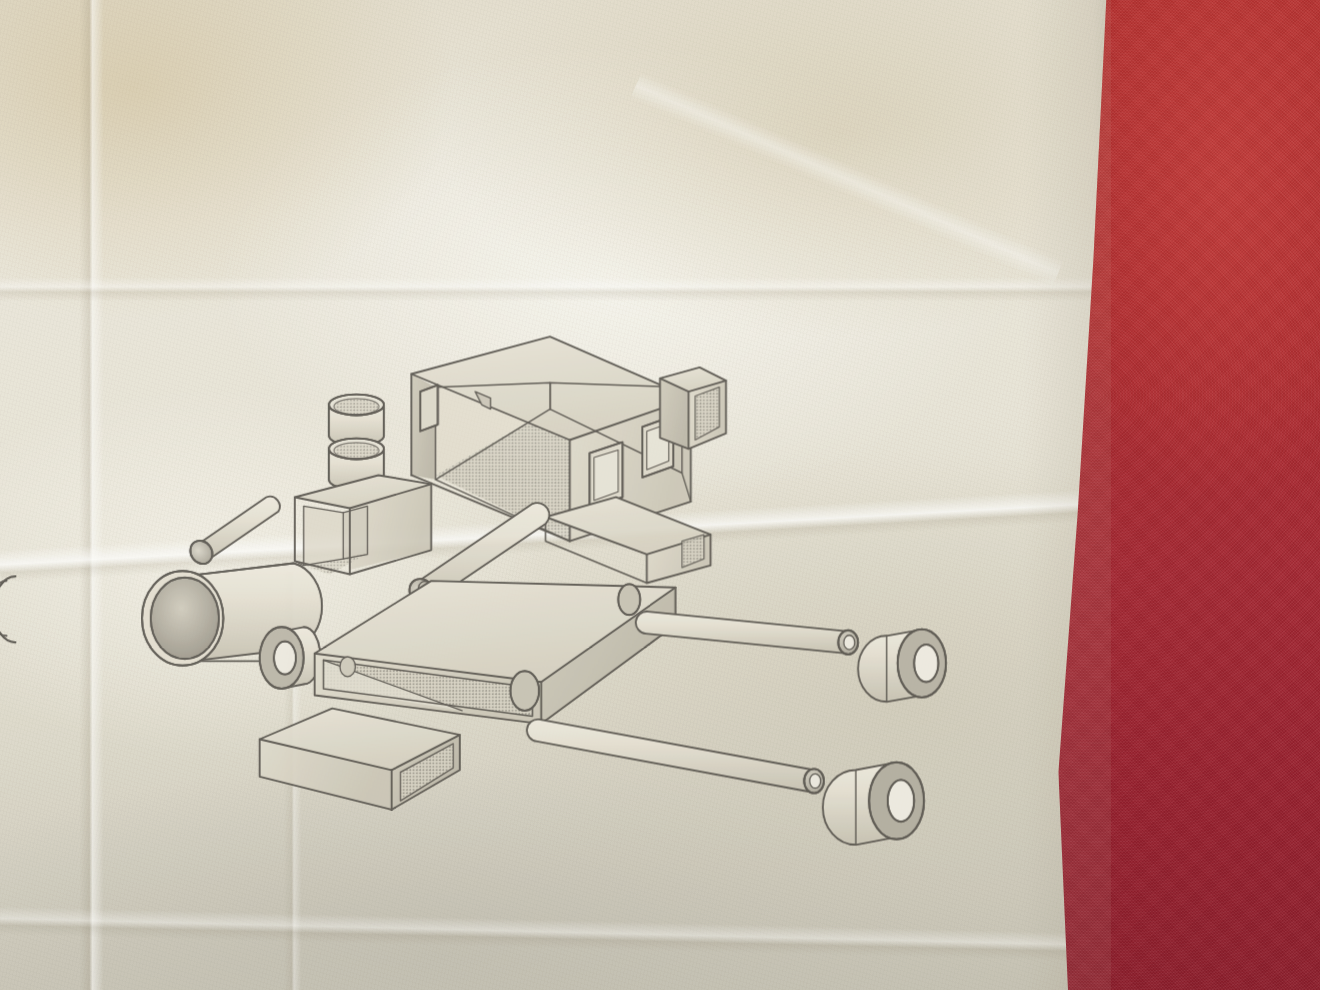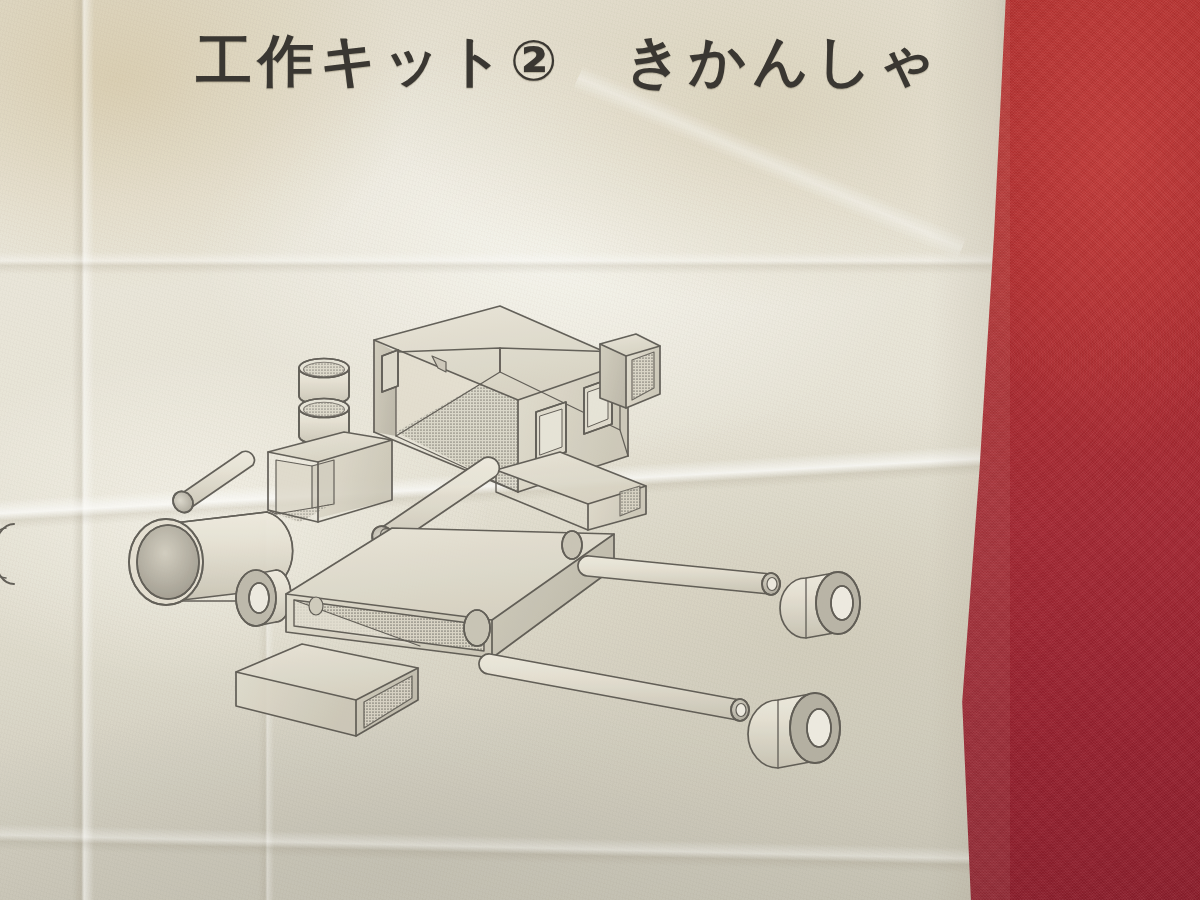--- a/index.html
+++ b/index.html
@@ -104,21 +104,20 @@
     <div class="crease crease-h3"></div>
     <div class="crease crease-d1"></div>
     <div class="paper-right-edge"></div>
   </div>
 
   <div class="fabric">
     <div class="fabric-tex"></div>
     <div class="fabric-edge"></div>
   </div>
 
-  <div class="title">工作キット②　きかんしゃ</div>
 
   <div class="drawing">
   <svg viewBox="0 0 1010 900" xmlns="http://www.w3.org/2000/svg">
     <defs>
       <pattern id="hatch" width="3" height="3" patternUnits="userSpaceOnUse">
         <rect width="3" height="3" fill="#d9d4c6"></rect>
         <circle cx="1" cy="1" r="0.62" fill="#8d8madd"></circle>
         <circle cx="1" cy="1" r="0.62" fill="#8a867c"></circle>
       </pattern>
       <linearGradient id="gFaceTop" x1="0" y1="0" x2="0.4" y2="1">

